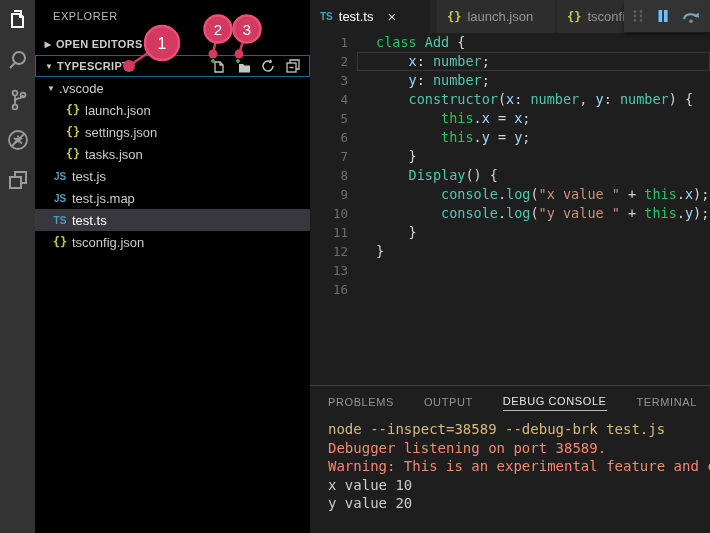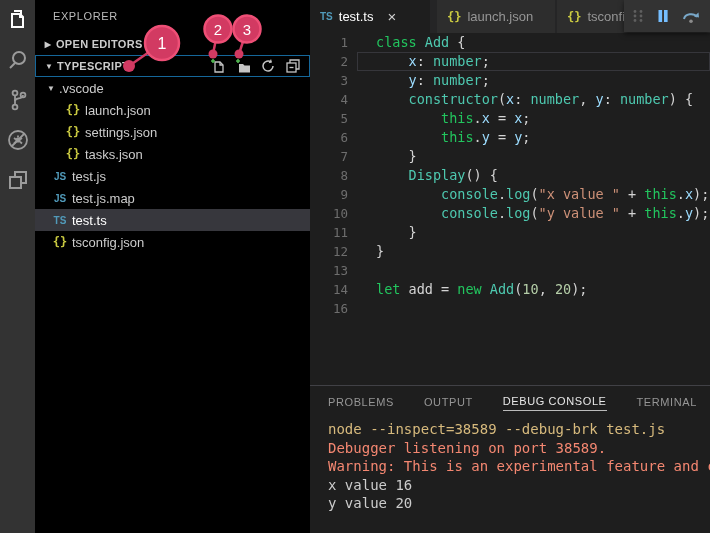--- a/index.html
+++ b/index.html
@@ -278,32 +278,31 @@
         <div class="line"><span class="num">4</span><span class="content"><span class="tok-d">    </span><span class="tok-t">constructor</span><span class="tok-d">(</span><span class="tok-v">x</span><span class="tok-d">: </span><span class="tok-t">number</span><span class="tok-d">, </span><span class="tok-v">y</span><span class="tok-d">: </span><span class="tok-t">number</span><span class="tok-d">) {</span></span></div>
         <div class="line"><span class="num">5</span><span class="content"><span class="tok-d">        </span><span class="tok-k">this</span><span class="tok-d">.</span><span class="tok-v">x</span><span class="tok-d"> = </span><span class="tok-v">x</span><span class="tok-d">;</span></span></div>
         <div class="line"><span class="num">6</span><span class="content"><span class="tok-d">        </span><span class="tok-k">this</span><span class="tok-d">.</span><span class="tok-v">y</span><span class="tok-d"> = </span><span class="tok-v">y</span><span class="tok-d">;</span></span></div>
         <div class="line"><span class="num">7</span><span class="content"><span class="tok-d">    }</span></span></div>
         <div class="line"><span class="num">8</span><span class="content"><span class="tok-d">    </span><span class="tok-t">Display</span><span class="tok-d">() {</span></span></div>
         <div class="line"><span class="num">9</span><span class="content"><span class="tok-d">        </span><span class="tok-t">console</span><span class="tok-d">.</span><span class="tok-t">log</span><span class="tok-d">(</span><span class="tok-s">"x value "</span><span class="tok-d"> + </span><span class="tok-k">this</span><span class="tok-d">.</span><span class="tok-v">x</span><span class="tok-d">);</span></span></div>
         <div class="line"><span class="num">10</span><span class="content"><span class="tok-d">        </span><span class="tok-t">console</span><span class="tok-d">.</span><span class="tok-t">log</span><span class="tok-d">(</span><span class="tok-s">"y value "</span><span class="tok-d"> + </span><span class="tok-k">this</span><span class="tok-d">.</span><span class="tok-v">y</span><span class="tok-d">);</span></span></div>
         <div class="line"><span class="num">11</span><span class="content"><span class="tok-d">    }</span></span></div>
         <div class="line"><span class="num">12</span><span class="content"><span class="tok-d">}</span></span></div>
         <div class="line"><span class="num">13</span><span class="content"></span></div>
-        <div class="line"><span class="num">14</span><span class="content"><span class="tok-k">let</span><span class="tok-d"> add = </span><span class="tok-k">new</span><span class="tok-d"> </span><span class="tok-t">Add</span><span class="tok-d">(</span><span class="tok-n">10</span><span class="tok-d">, </span><span class="tok-n">20</span><span class="tok-d">);</span></span></div>
         <div class="line"><span class="num">16</span><span class="content"></span></div>
       </div>
 
     <div class="panel">
       <div class="panel-tabs" id="panelTabs">
           <div class="ptab">PROBLEMS</div>
           <div class="ptab">OUTPUT</div>
           <div class="ptab active">DEBUG CONSOLE</div>
           <div class="ptab">TERMINAL</div>
         </div>
-      <div class="console" id="console"><div class="cline cmd">node --inspect=38589 --debug-brk test.js</div><div class="cline err">Debugger listening on port 38589.</div><div class="cline err">Warning: This is an experimental feature and could</div><div class="cline out">x value 16</div><div class="cline out">y value 20</div></div>
+      <div class="console" id="console"><div class="cline cmd">node --inspect=38589 --debug-brk test.js</div><div class="cline err">Debugger listening on port 38589.</div><div class="cline err">Warning: This is an experimental feature and could</div><div class="cline out">x value 10</div><div class="cline out">y value 20</div></div>
     </div>
   </div>
 
 </div>
 
 <svg class="overlay" id="overlay" width="710" height="533" viewBox="0 0 710 533">
     <g>
       <line x1="162" y1="43" x2="129" y2="66" stroke="#d23a62" stroke-width="2.5"></line>
       <circle cx="129" cy="66" r="6" fill="#d23a62"></circle>
       <circle cx="162" cy="43" r="17" fill="#d23a62" stroke="#ee4f76" stroke-width="2.5"></circle>

